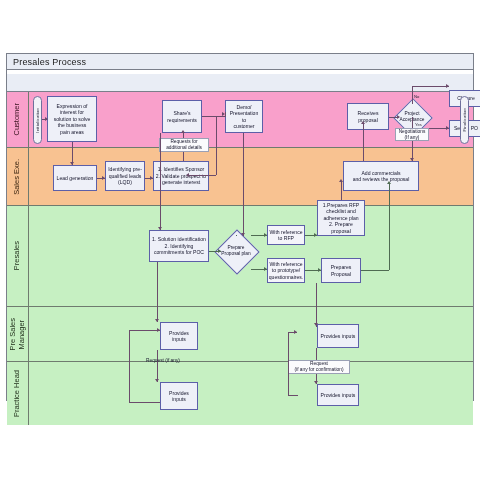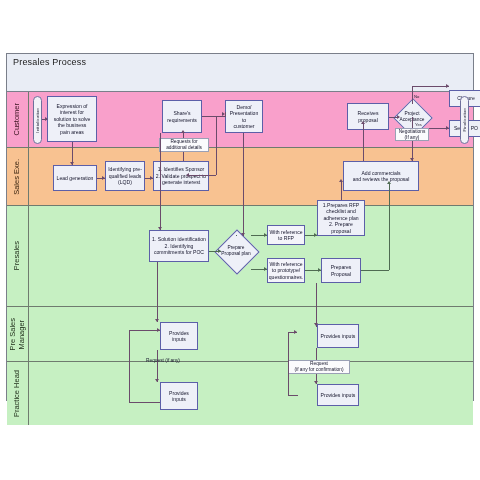--- a/index.html
+++ b/index.html
@@ -11,21 +11,21 @@
   .diagram{
     position:absolute;left:6px;top:53px;width:468px;height:348px;
     border:1px solid #7a7f8a;background:#ffffff;box-sizing:border-box;
   }
 
   
   .hdr{
     position:absolute;left:0;right:0;background:#e9edf5;
     border-bottom:1px solid #7a7f8a;box-sizing:border-box;
   }
-  .hdr-title{top:0;height:36px;}
+  .hdr-title{top:0;height:16px;}
   .hdr-sub{top:20px;height:18px;}
   .hdr-title span{
     position:absolute;left:6px;top:3px;font-size:9px;color:#1b1b1b;letter-spacing:.2px;
   }
 
   
   .lane{position:absolute;left:0;right:0;box-sizing:border-box;border-bottom:1px solid #6f7b6f;}
   .lane-label{
     position:absolute;left:0;top:0;bottom:0;width:22px;
     border-right:1px solid #6f7b6f;box-sizing:border-box;

